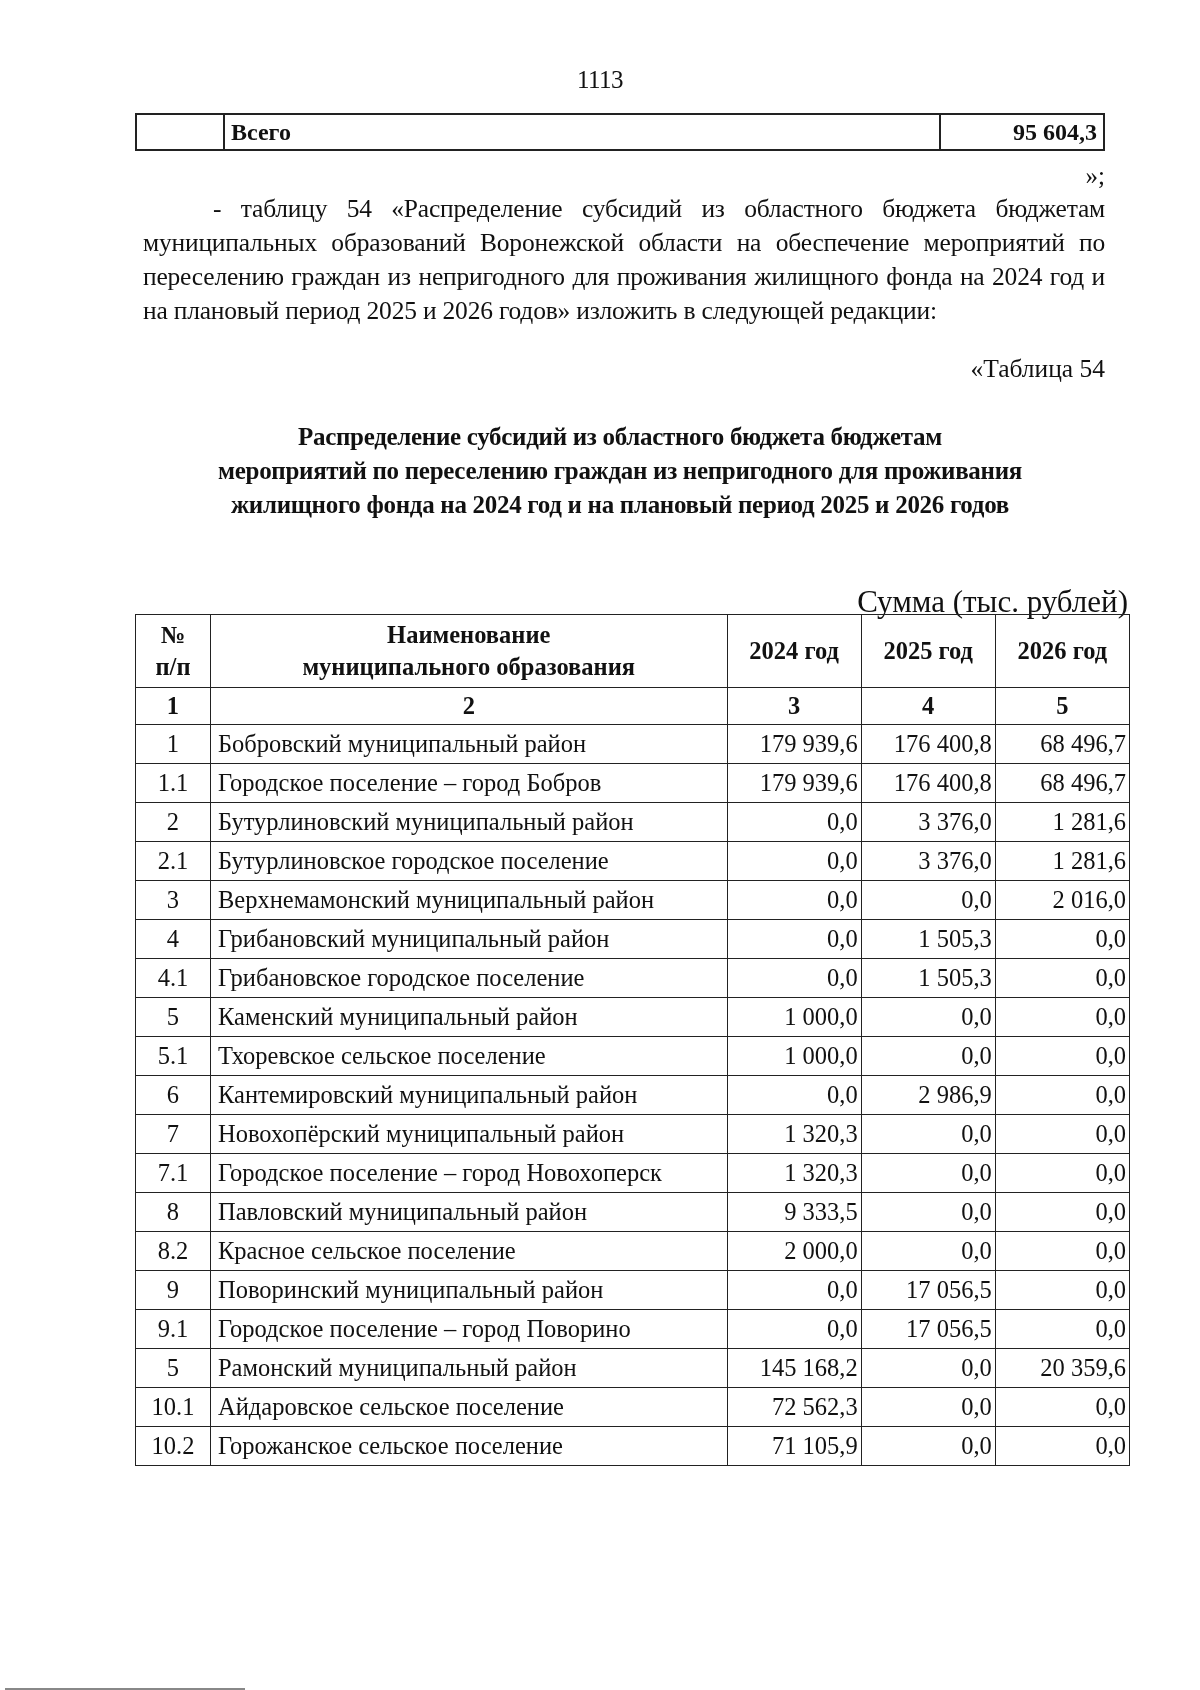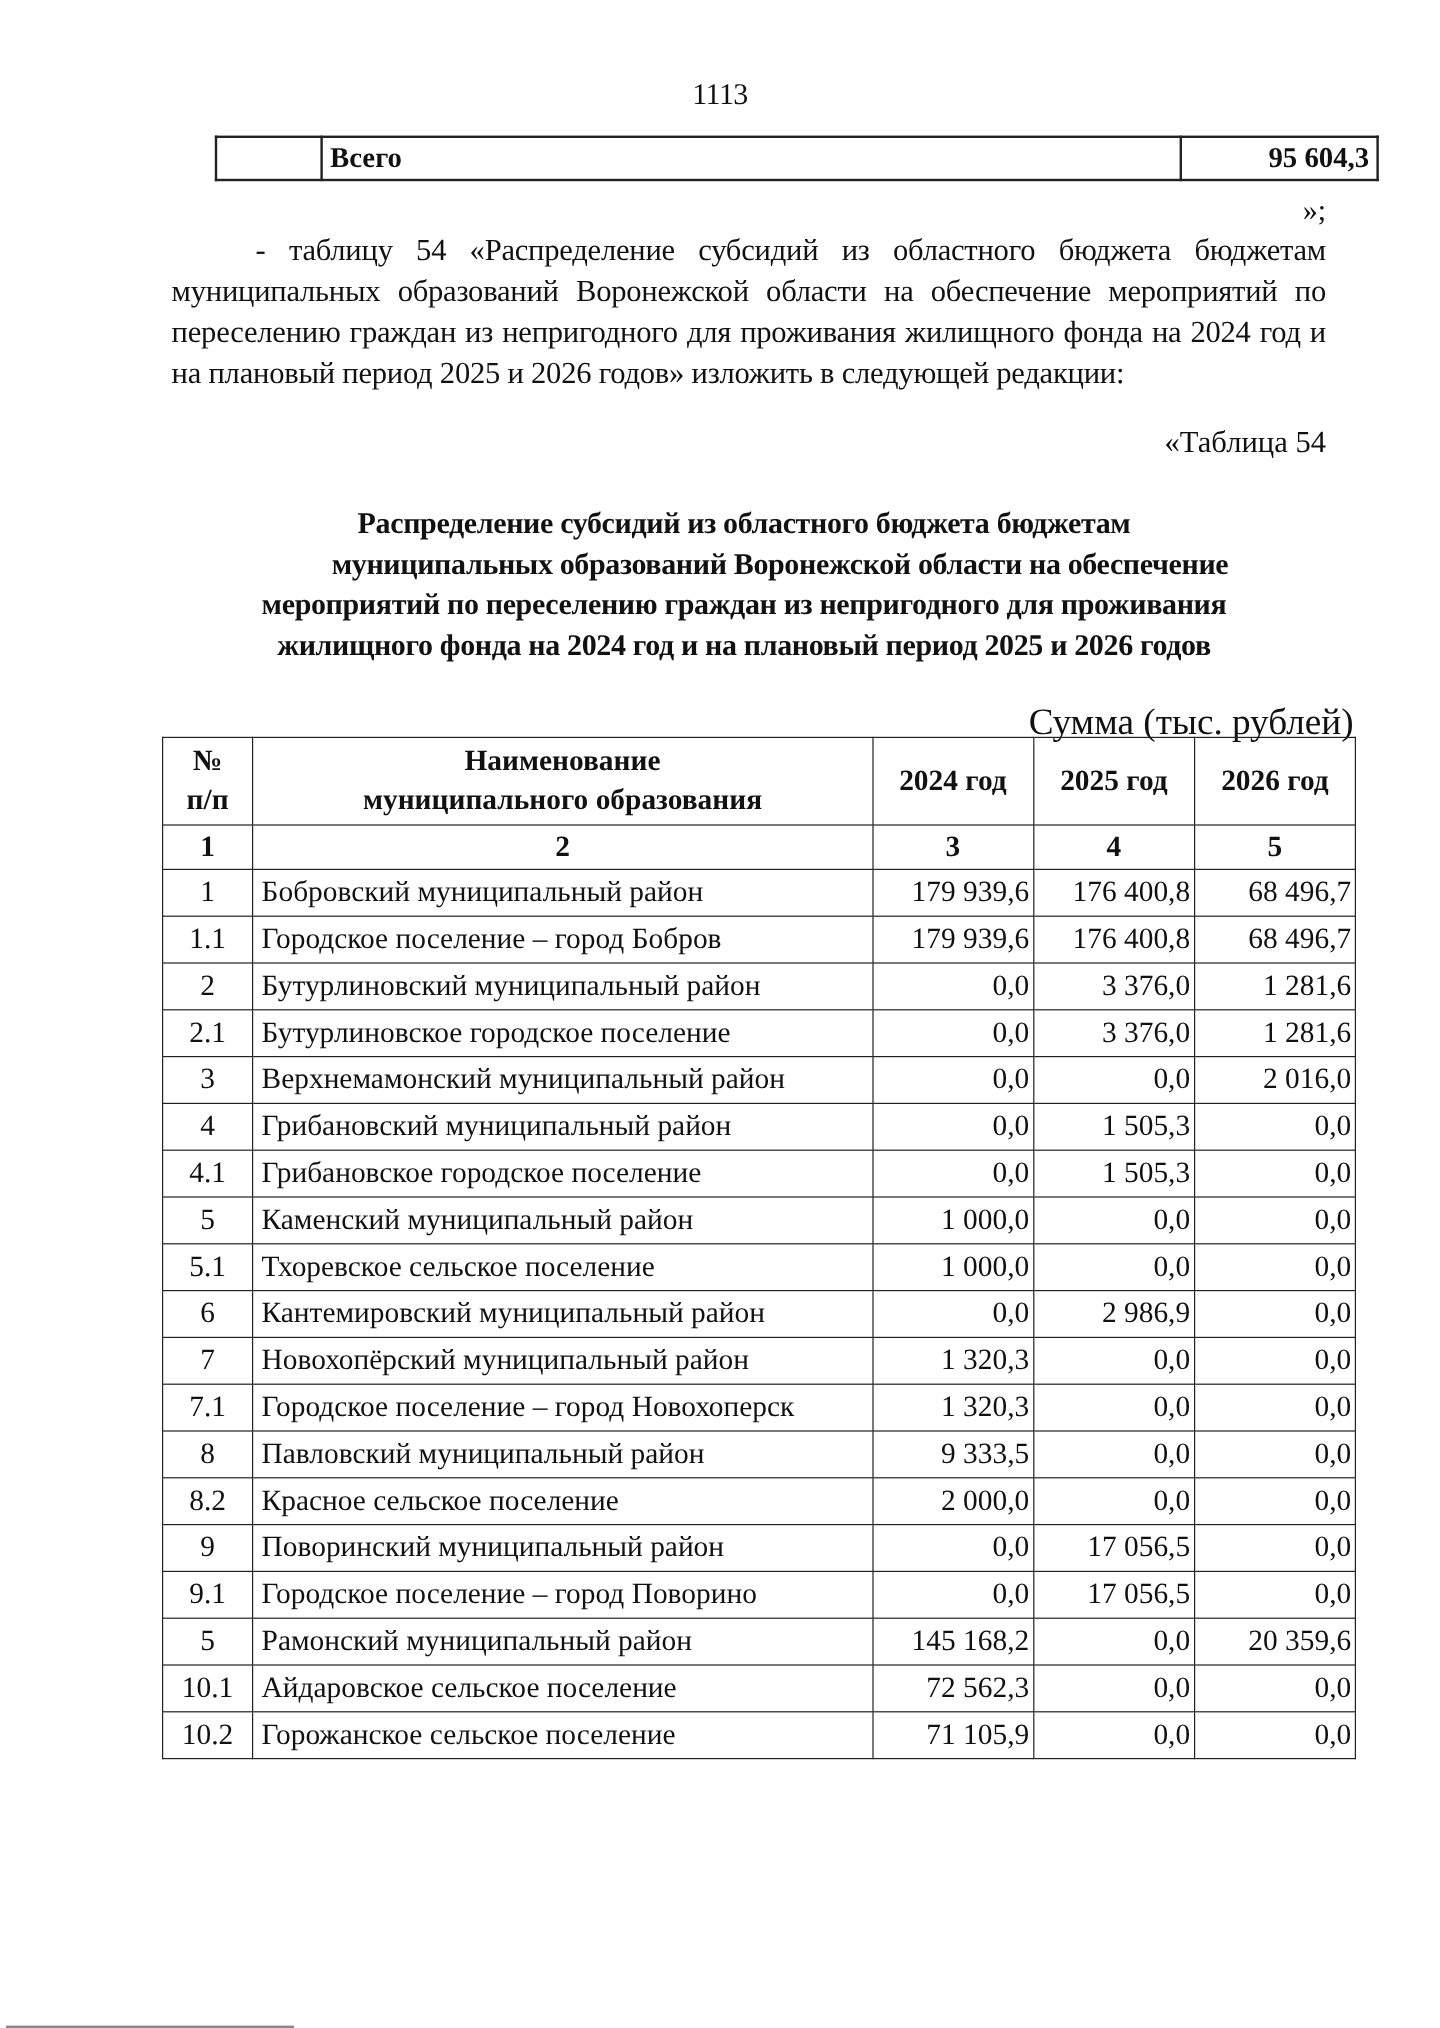--- a/index.html
+++ b/index.html
@@ -6,21 +6,21 @@
   body {
     width: 1200px; height: 1690px; position: relative; overflow: hidden;
     font-family: "Liberation Serif", "DejaVu Serif", serif; color: #111;
   }
   .page-number {
     position: absolute; top: 66px; left: 0; width: 1200px; text-align: center;
     font-size: 25px; letter-spacing: -0.5px;
   }
   table.total {
     position: absolute; top: 113px; left: 135px; width: 970px;
-    border-collapse: collapse; font-size: 24px; font-weight: bold; margin-left: 44px;
+    border-collapse: collapse; font-size: 24px; font-weight: bold;
   }
   table.total td { border: 2px solid #222; height: 34px; padding: 0 6px; }
   table.total td.c1 { width: 74px; }
   table.total td.c3 { width: 150px; text-align: right; }
   .closing-quote {
     position: absolute; top: 162px; right: 95px; font-size: 25px;
   }
   .paragraph {
     position: absolute; top: 192px; left: 143px; width: 962px;
     font-size: 25.5px; line-height: 34px; text-align: justify;
@@ -73,21 +73,20 @@
   </table>
 
 <div class="closing-quote">»;</div>
 
 <div class="paragraph">- таблицу 54 «Распределение субсидий из областного бюджета бюджетам муниципальных образований Воронежской области на обеспечение мероприятий по переселению граждан из непригодного для проживания жилищного фонда на 2024 год и на плановый период 2025 и 2026 годов» изложить в следующей редакции:</div>
 
 <div class="table-label">«Таблица 54</div>
 
 <div class="table-title">
   <div>Распределение субсидий из областного бюджета бюджетам</div>
-  <div style="padding-left:60px">муниципальных образований Воронежской области на обеспечение</div>
   <div>мероприятий по переселению граждан из непригодного для проживания</div>
   <div>жилищного фонда  на 2024 год и на плановый период 2025 и 2026 годов</div>
 </div>
 
 <div class="units">Сумма (тыс. рублей)</div>
 
 <table class="main">
   <thead>
     <tr>
       <th class="h-num">

